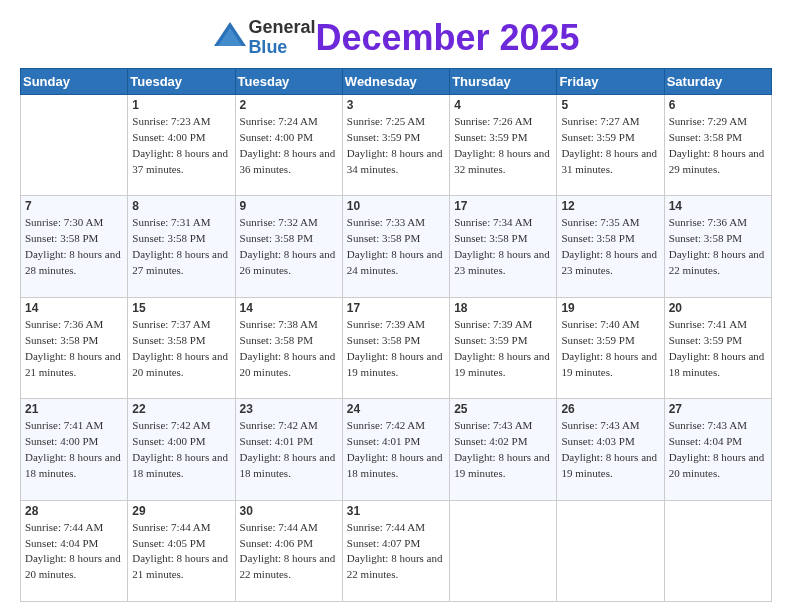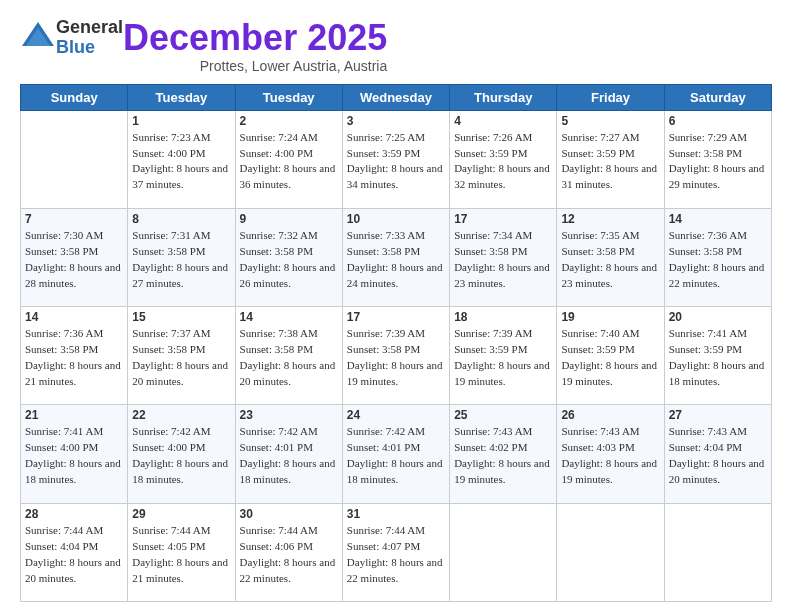--- a/index.html
+++ b/index.html
@@ -12,21 +12,21 @@
     }
     .page {
       width: 792px;
       height: 612px;
       padding: 18px 20px 10px 20px;
       display: flex;
       flex-direction: column;
     }
     .header {
       display: flex;
-      justify-content: flex-start;
+      justify-content: center;
       align-items: flex-start;
       margin-bottom: 10px;
     }
     .logo {
       display: flex;
       align-items: center;
     }
     .logo-text {
       display: flex;
       flex-direction: column;
@@ -58,21 +58,21 @@
     .calendar {
       flex: 1;
       border: 1px solid #ccc;
       border-collapse: collapse;
       width: 100%;
       table-layout: fixed;
     }
     .calendar th {
       background-color: #2c72b8;
       color: #fff;
-      text-align: center;
+      text-align: left;
       padding: 5px 2px;
       font-size: 13px;
       font-weight: bold;
       border: 1px solid #1a5a99;
     }
     .calendar td {
       border: 1px solid #ccc;
       vertical-align: top;
       padding: 3px 4px;
       font-size: 9.5px;
@@ -116,21 +116,20 @@
           <polygon points="18,10 30,28 6,28" fill="#5ba3e0" opacity="0.5"></polygon>
         </svg>
       </div>
       <div class="logo-text">
         <span class="logo-general">General</span>
         <span class="logo-blue">Blue</span>
       </div>
     </div>
     <div class="title-block">
       <div class="month-title">December 2025</div>
-      <div class="location">Prottes, Lower Austria, Austria</div>
     </div>
   </div>
 
   <table class="calendar">
     <thead>
       <tr>
       <th>Sunday</th>
           <th>Tuesday</th>
           <th>Tuesday</th>
           <th>Wednesday</th>

